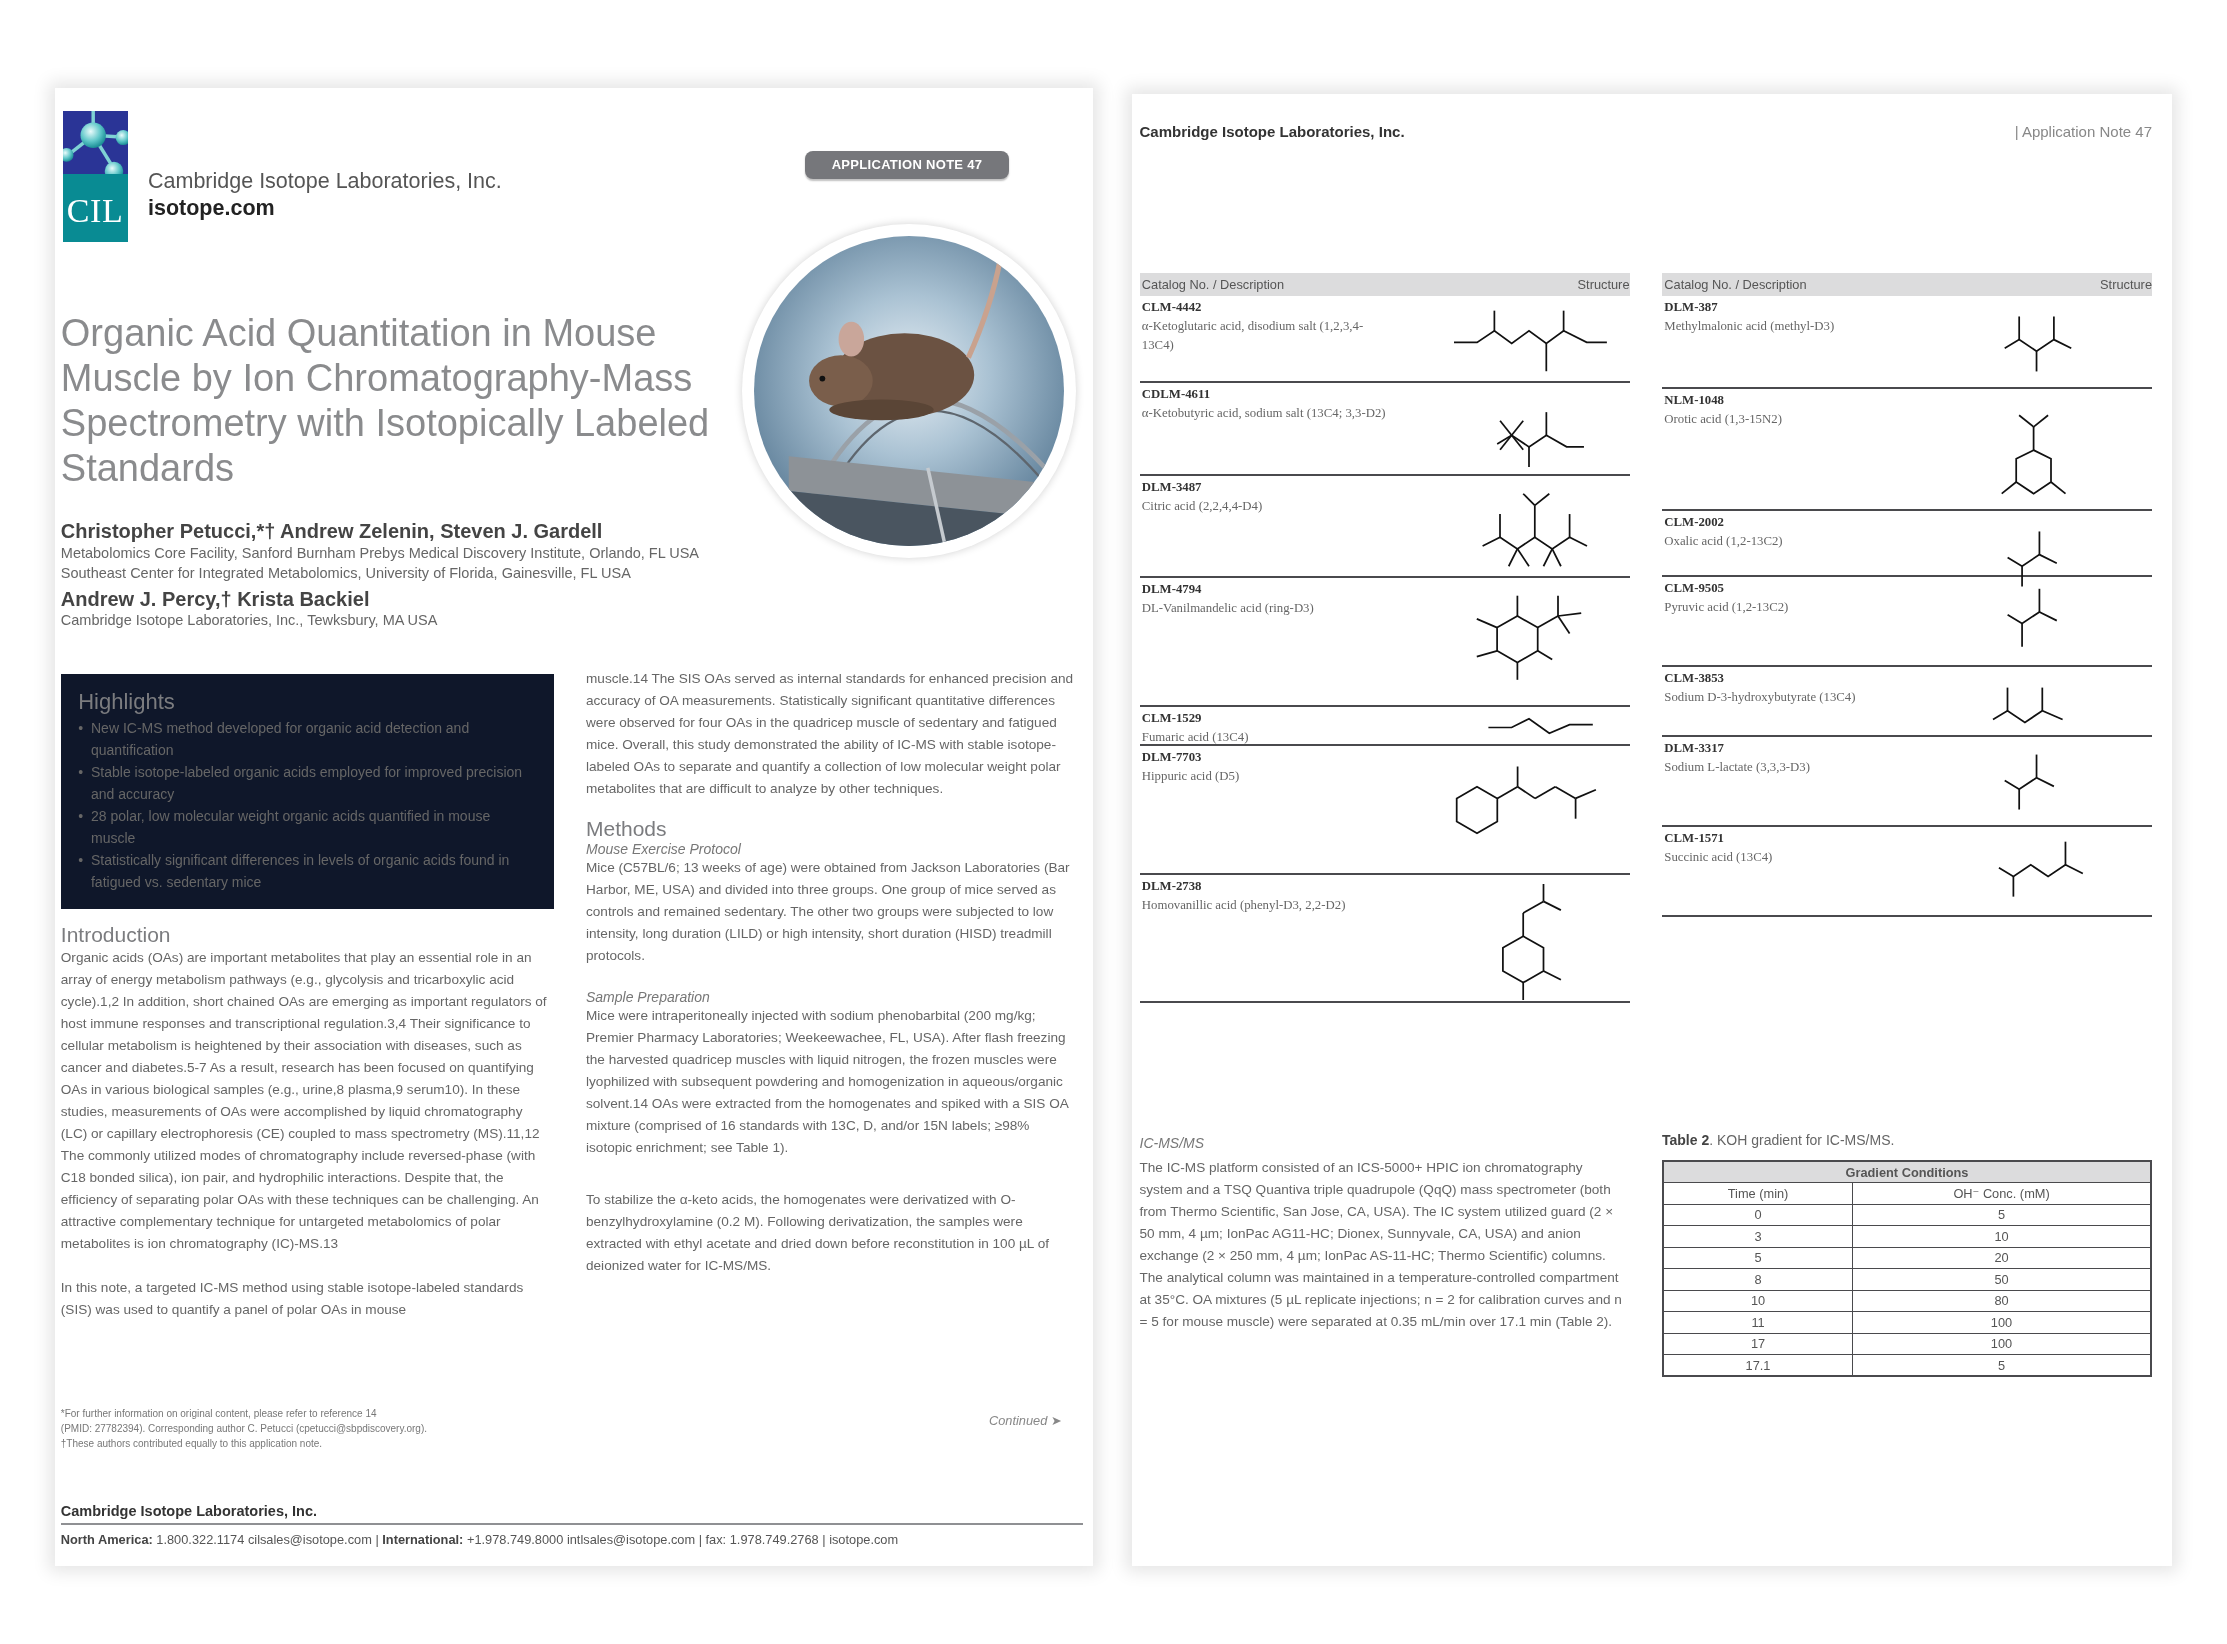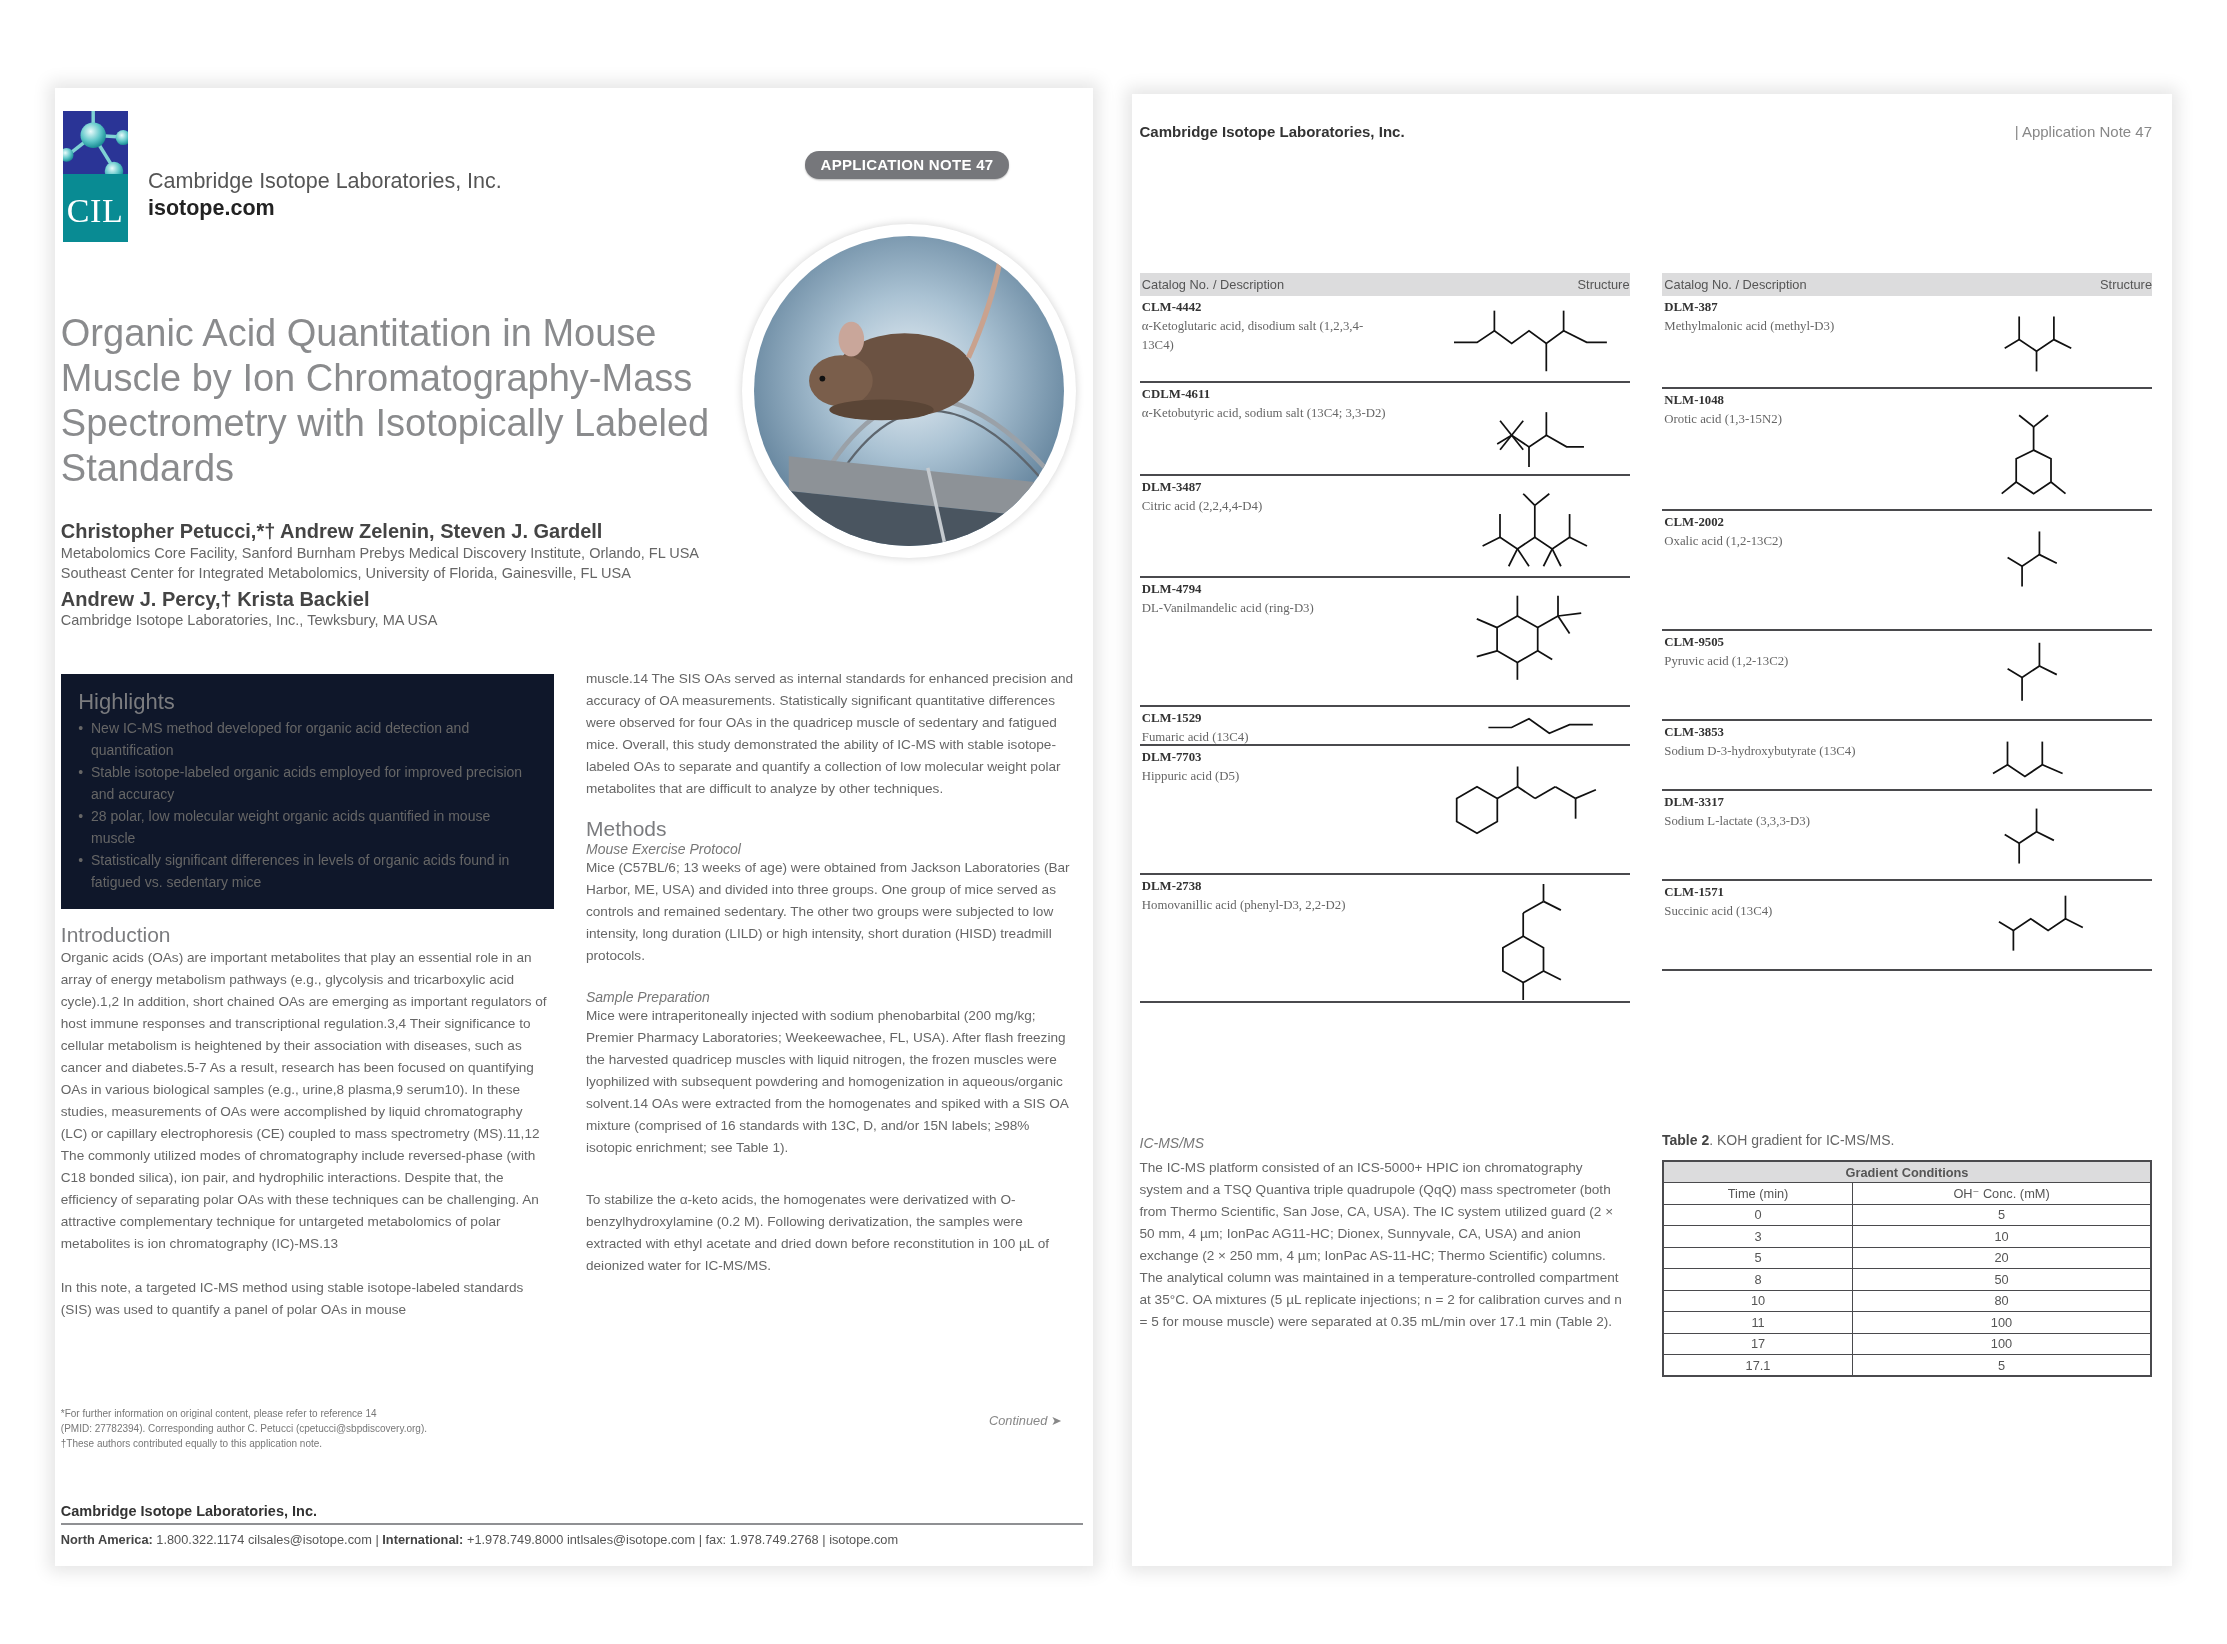--- a/index.html
+++ b/index.html
@@ -10,21 +10,21 @@
   #page2 { left: 1132px; top: 94px; width: 1040px; height: 1472px; }
   .abs { position: absolute; }
 
   
   .logo { left: 7.5px; top: 23px; width: 65px; height: 131px; }
   .logo .top { position: absolute; left: 0; top: 0; width: 65px; height: 63px; background: #2a3496; overflow: hidden; }
   .logo .bot { position: absolute; left: 0; top: 63px; width: 65px; height: 68px; background: #098b93; }
   .logo .cil { position: absolute; left: 0; top: 81px; width: 65px; text-align: center; color: #fff; font-family: "Liberation Serif", serif; font-size: 34px; letter-spacing: 0.6px; }
   .company-name { left: 93px; top: 81px; font-size: 21.5px; color: #555; }
   .company-site { left: 93px; top: 108px; font-size: 21.5px; color: #222; font-weight: bold; }
-  .app-badge { left: 750px; top: 63px; width: 204px; height: 28px; border-radius: 14px; background: #76777b; color: #fff; font-weight: bold; font-size: 15px; text-align: center; line-height: 28px; letter-spacing: 0.3px; box-shadow: 0 1.2px 1.7px rgba(0,0,0,0.25); }
+  .app-badge { left: 750px; top: 63px; width: 204px; height: 28px; border-radius: 8px; background: #76777b; color: #fff; font-weight: bold; font-size: 13px; text-align: center; line-height: 28px; letter-spacing: 0.3px; box-shadow: 0 1.2px 1.7px rgba(0,0,0,0.25); }
   .hero { left: 687px; top: 136px; width: 334px; height: 334px; border-radius: 50%; background: #fff; box-shadow: 0 0 8px rgba(0,0,0,0.18); }
   .hero-inner { position: absolute; left: 11.6px; top: 11.6px; width: 310px; height: 310px; border-radius: 50%; overflow: hidden;
       background: radial-gradient(circle at 50% 45%, #e6eef4 0%, #aac2d3 35%, #6c8ba3 70%, #3d5870 100%); }
   .title { left: 5.8px; top: 223px; width: 696px; font-size: 38px; line-height: 45px; color: #8a8b8d; font-weight: normal; }
   .authors1 { left: 5.8px; top: 432px; font-size: 20px; color: #444; font-weight: bold; }
   .affil { left: 5.8px; font-size: 14.5px; color: #666; }
   .authors2 { left: 5.8px; top: 500px; font-size: 20px; color: #444; font-weight: bold; }
   .highlights { left: 5.8px; top: 586px; width: 493px; height: 235px; background: #0f172a; padding: 15px 17.4px; }
   .highlights h3 { font-size: 22px; color: #7b7c7f; font-weight: normal; margin-bottom: 2.3px; }
   .highlights li { list-style: none; font-size: 14px; line-height: 22px; color: #666; padding-left: 12.8px; position: relative; }
@@ -288,21 +288,21 @@
       <div class="desc">Orotic acid (1,3-15N2)</div>
       <svg class="struct" width="174" height="116" viewBox="0 0 300 200">
           <polygon points="120,95 150,110 150,150 120,170 90,150 90,110"></polygon>
           <line x1="120" y1="95" x2="120" y2="55"></line>
           <line x1="120" y1="55" x2="95" y2="35"></line>
           <line x1="120" y1="55" x2="145" y2="35"></line>
           <line x1="90" y1="150" x2="65" y2="170"></line>
           <line x1="150" y1="150" x2="175" y2="170"></line>
         </svg>
     </div>
-    <div class="t1-row" style="height:120px">
+    <div class="t1-row" style="height:66px">
       <div class="cat">CLM-2002</div>
       <div class="desc">Oxalic acid (1,2-13C2)</div>
       <svg class="struct" width="174" height="81" viewBox="0 0 300 140">
           <polyline points="75,70 100,85 130,65 160,80"></polyline>
           <line x1="100" y1="85" x2="100" y2="120"></line>
           <line x1="130" y1="65" x2="130" y2="25"></line>
         </svg>
     </div>
     <div class="t1-row" style="height:90px">
       <div class="cat">CLM-9505</div>

